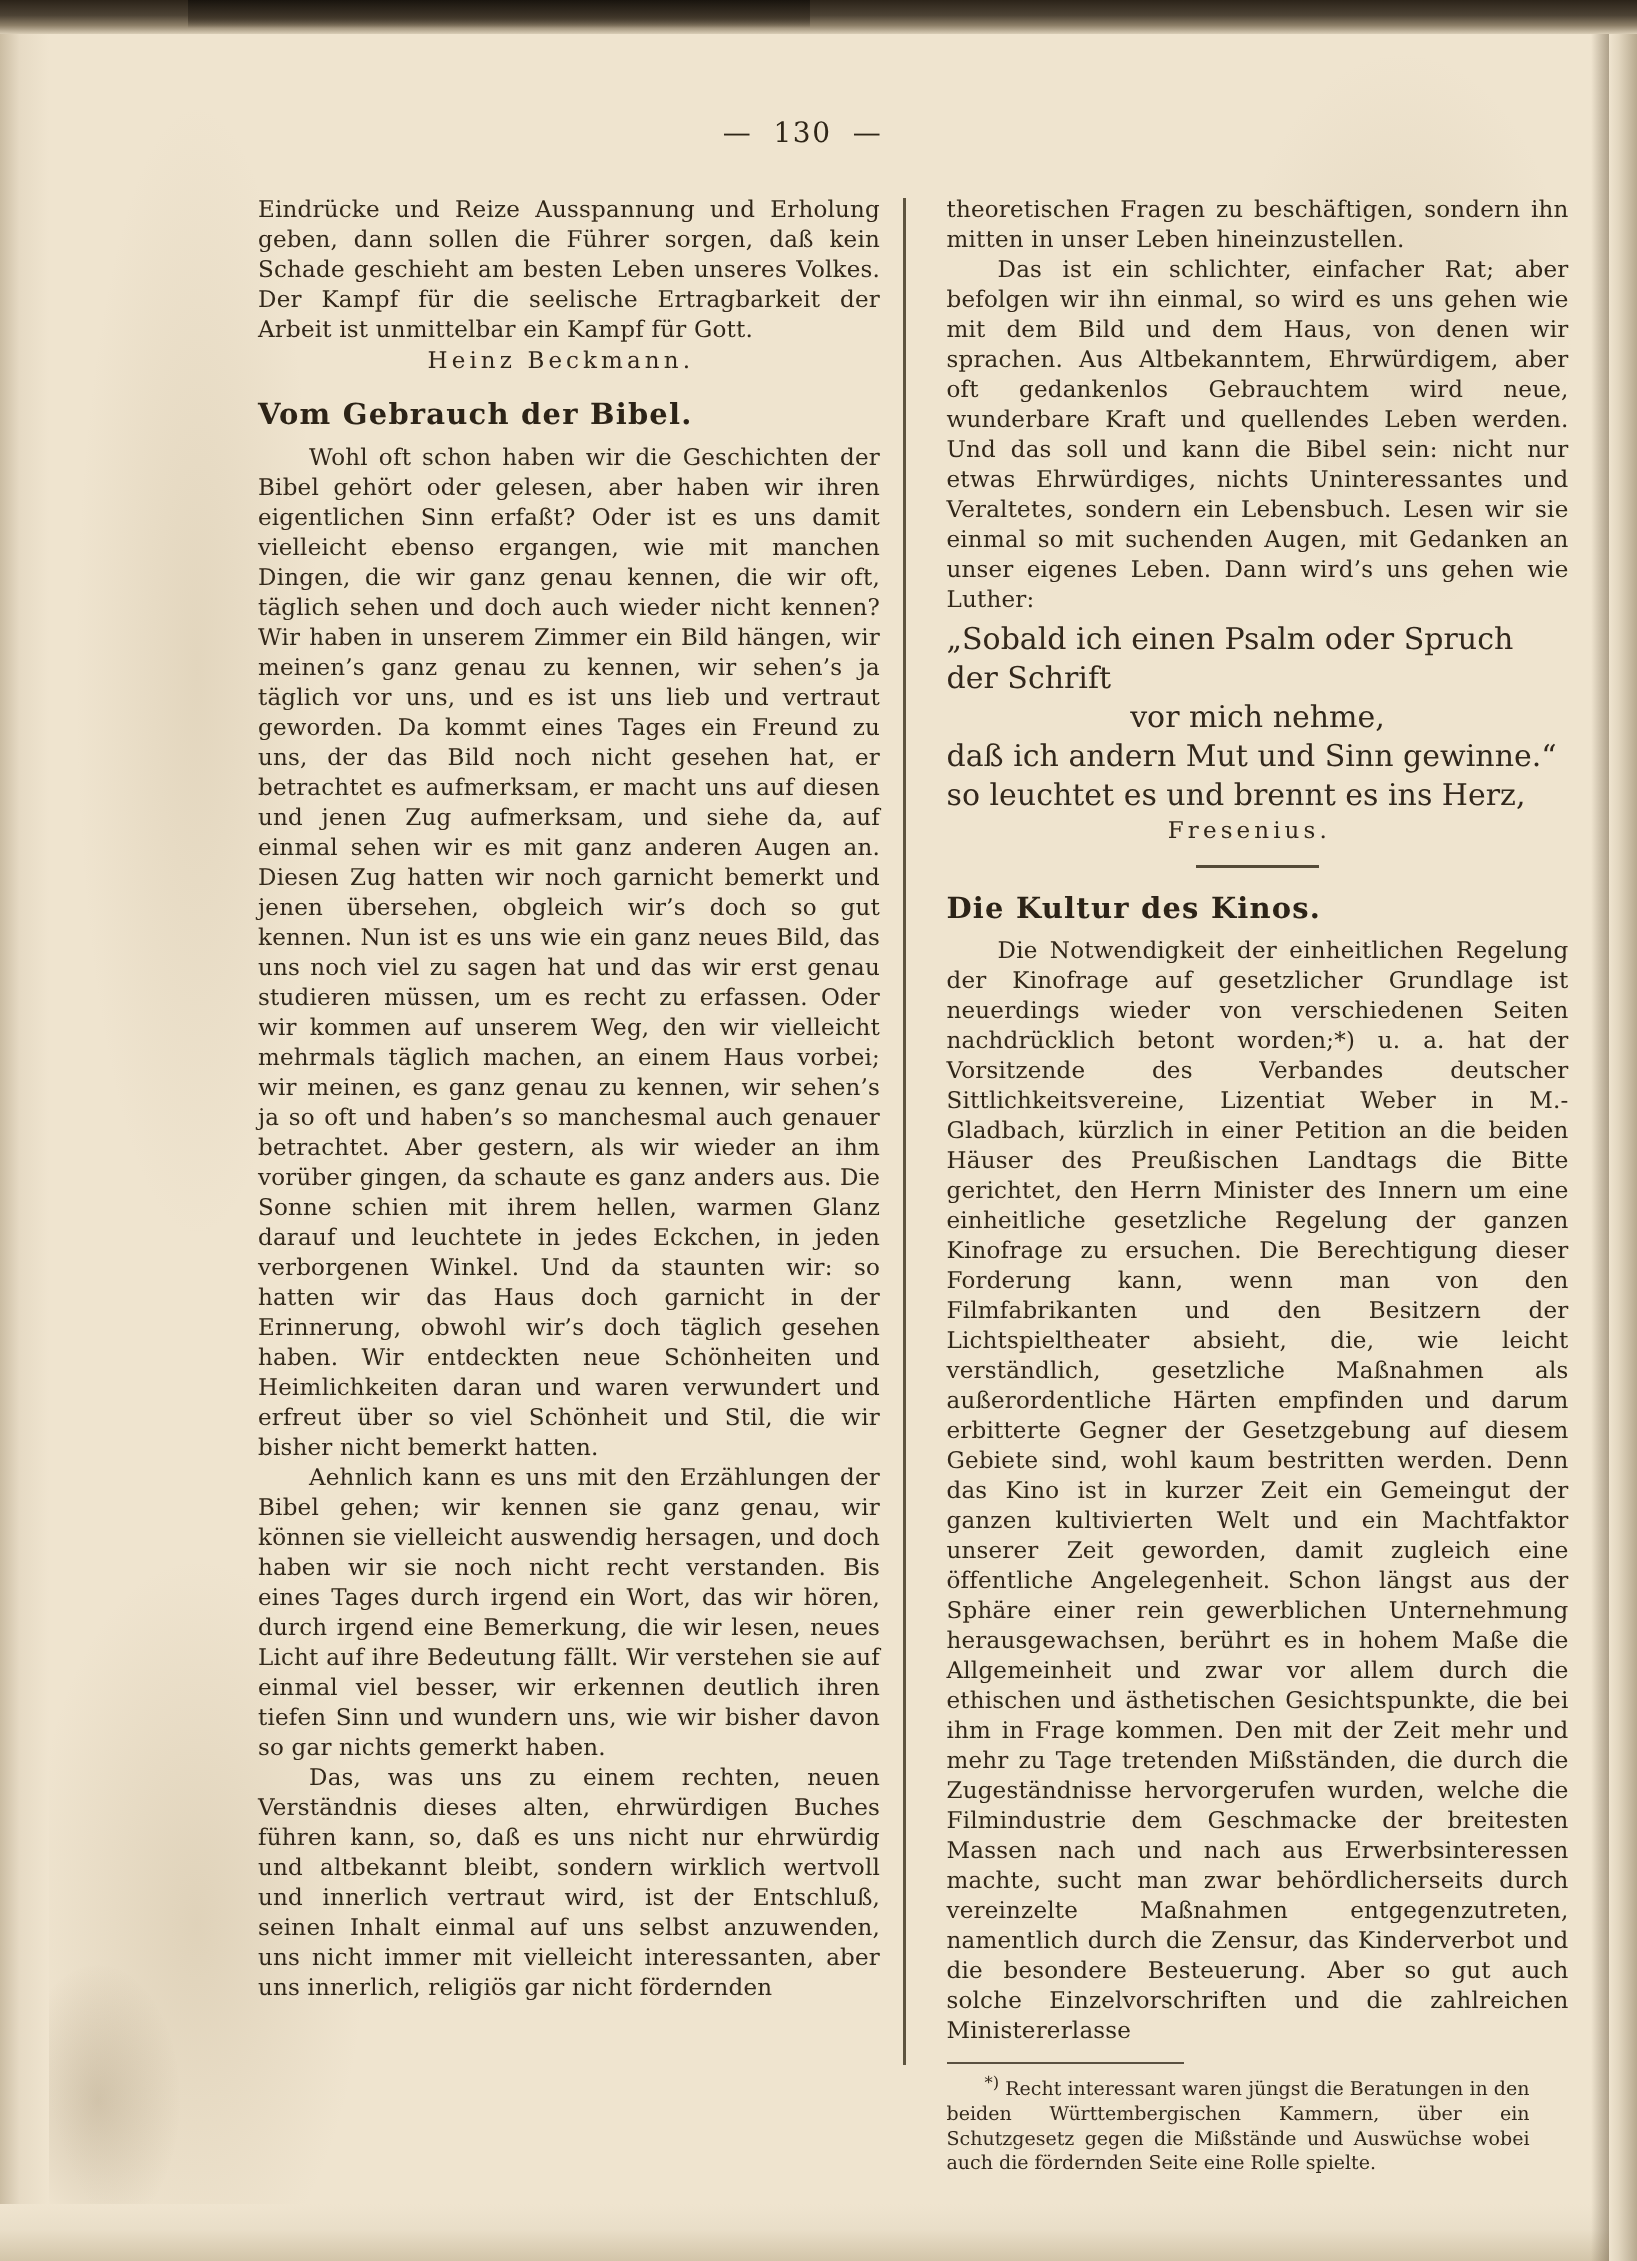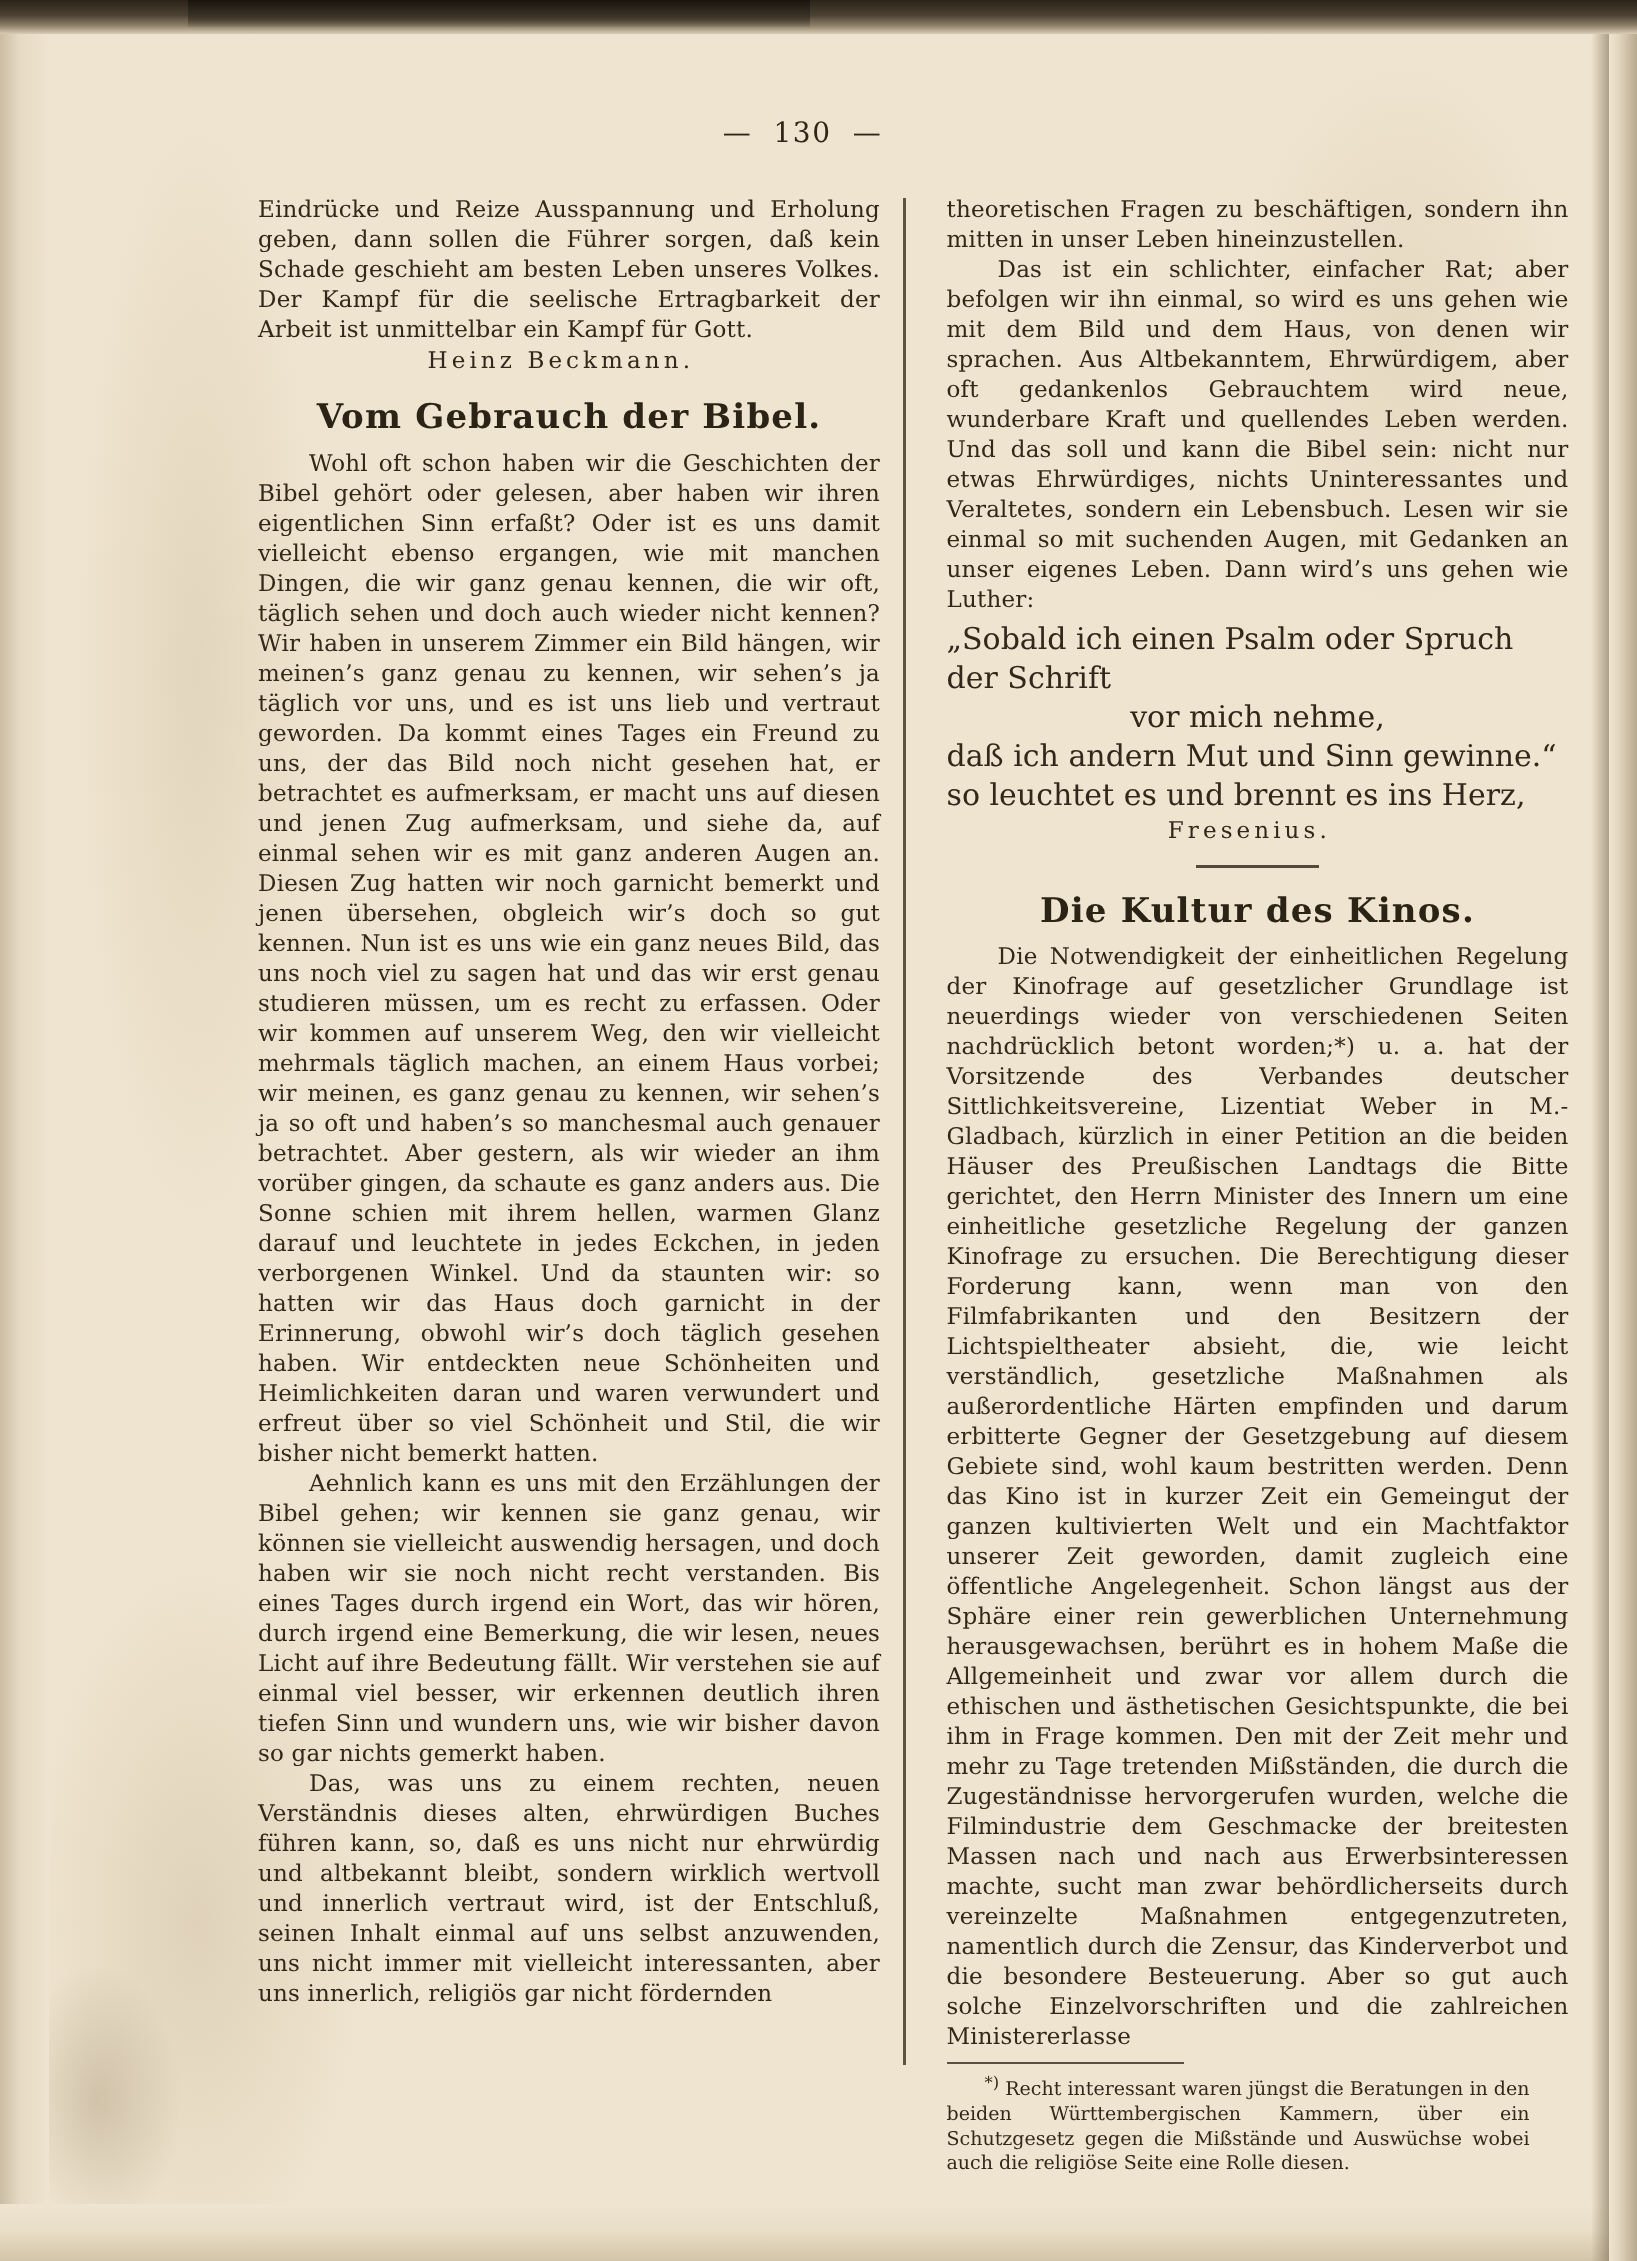--- a/index.html
+++ b/index.html
@@ -129,22 +129,21 @@
   .sig {
     margin-top: 3.3px;
     font-size: 23px;
     text-align: right;
     letter-spacing: 2.9px;
     padding-right: 16.4px;
   }
   .sig-sp { letter-spacing: 4.1px; text-align: center; }
 
   h2.section {
-    font-size: 34px;
-    text-align: center;
+    font-size: 29px;
     font-weight: bold;
     letter-spacing: 1.2px;
     margin: 23px 0 11.5px 0;
     color: #2c2317;
   }
   .divider {
     width: 123px;
     height: 2.5px;
     background: #4f4staff;
     background: #4f4staff;
@@ -231,21 +230,21 @@
 
         <div class="sig sig-sp">Fresenius.</div>
 
         <div class="divider"></div>
         <h2 class="section">Die Kultur des Kinos.</h2>
 
         <p class="ind">Die Notwendigkeit der einheitlichen Regelung der Kinofrage auf gesetzlicher Grundlage ist neuerdings wieder von verschiedenen Seiten nachdrücklich betont worden;*) u. a. hat der Vorsitzende des Verbandes deutscher Sittlichkeitsvereine, Lizentiat Weber in M.-Gladbach, kürzlich in einer Petition an die beiden Häuser des Preußischen Landtags die Bitte gerichtet, den Herrn Minister des Innern um eine einheitliche gesetzliche Regelung der ganzen Kinofrage zu ersuchen. Die Berechtigung dieser Forderung kann, wenn man von den Filmfabrikanten und den Besitzern der Lichtspieltheater absieht, die, wie leicht verständlich, gesetzliche Maßnahmen als außerordentliche Härten empfinden und darum erbitterte Gegner der Gesetzgebung auf diesem Gebiete sind, wohl kaum bestritten werden. Denn das Kino ist in kurzer Zeit ein Gemeingut der ganzen kultivierten Welt und ein Machtfaktor unserer Zeit geworden, damit zugleich eine öffentliche Angelegenheit. Schon längst aus der Sphäre einer rein gewerblichen Unternehmung herausgewachsen, berührt es in hohem Maße die Allgemeinheit und zwar vor allem durch die ethischen und ästhetischen Gesichtspunkte, die bei ihm in Frage kommen. Den mit der Zeit mehr und mehr zu Tage tretenden Mißständen, die durch die Zugeständnisse hervorgerufen wurden, welche die Filmindustrie dem Geschmacke der breitesten Massen nach und nach aus Erwerbsinteressen machte, sucht man zwar behördlicherseits durch vereinzelte Maßnahmen entgegenzutreten, namentlich durch die Zensur, das Kinderverbot und die besondere Besteuerung. Aber so gut auch solche Einzelvorschriften und die zahlreichen Ministererlasse</p>
 
         <div class="footnote-wrap">
           <div class="fn-rule"></div>
-          <div class="footnote"><sup>*)</sup> <span>Recht interessant waren jüngst die Beratungen in den beiden Württembergischen Kammern, über ein Schutzgesetz gegen die Mißstände und Auswüchse wobei auch die religiöse Seite eine Rolle diesen.</span></div>
+          <div class="footnote"><sup>*)</sup> <span>Recht interessant waren jüngst die Beratungen in den beiden Württembergischen Kammern, über ein Schutzgesetz gegen die Mißstände und Auswüchse wobei auch die fördernden Seite eine Rolle spielte.</span></div>
         </div>
       </div>
     </div>
   </div>
 
   <div class="edge-left"></div>
   <div class="edge-bottom"></div>
   <div class="edge-right-inner"></div>
   <div class="edge-right"></div>
   <div class="edge-top"></div>

